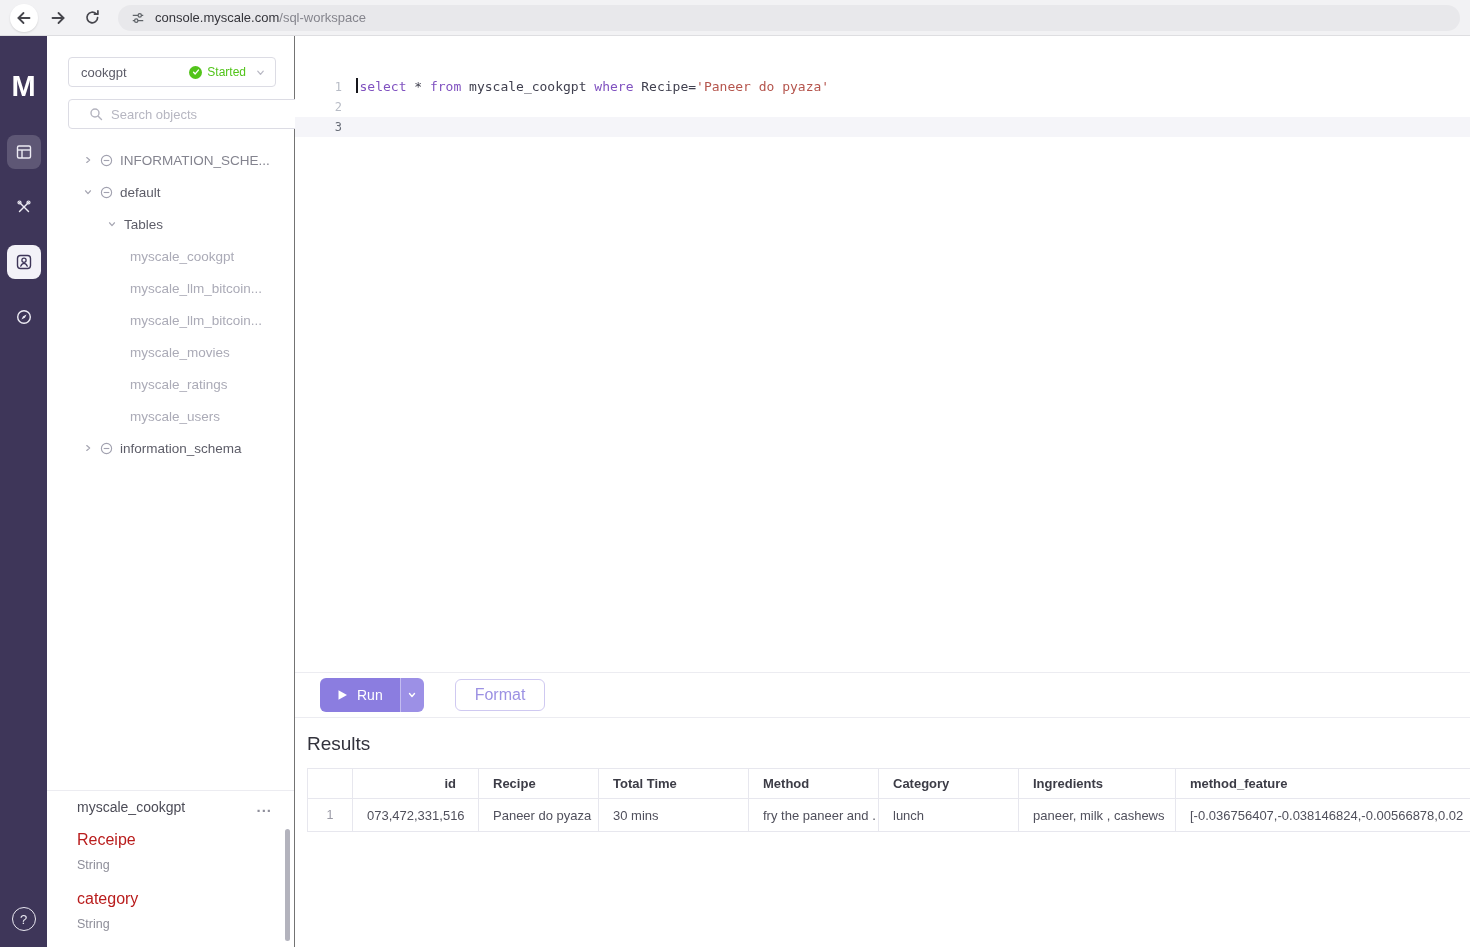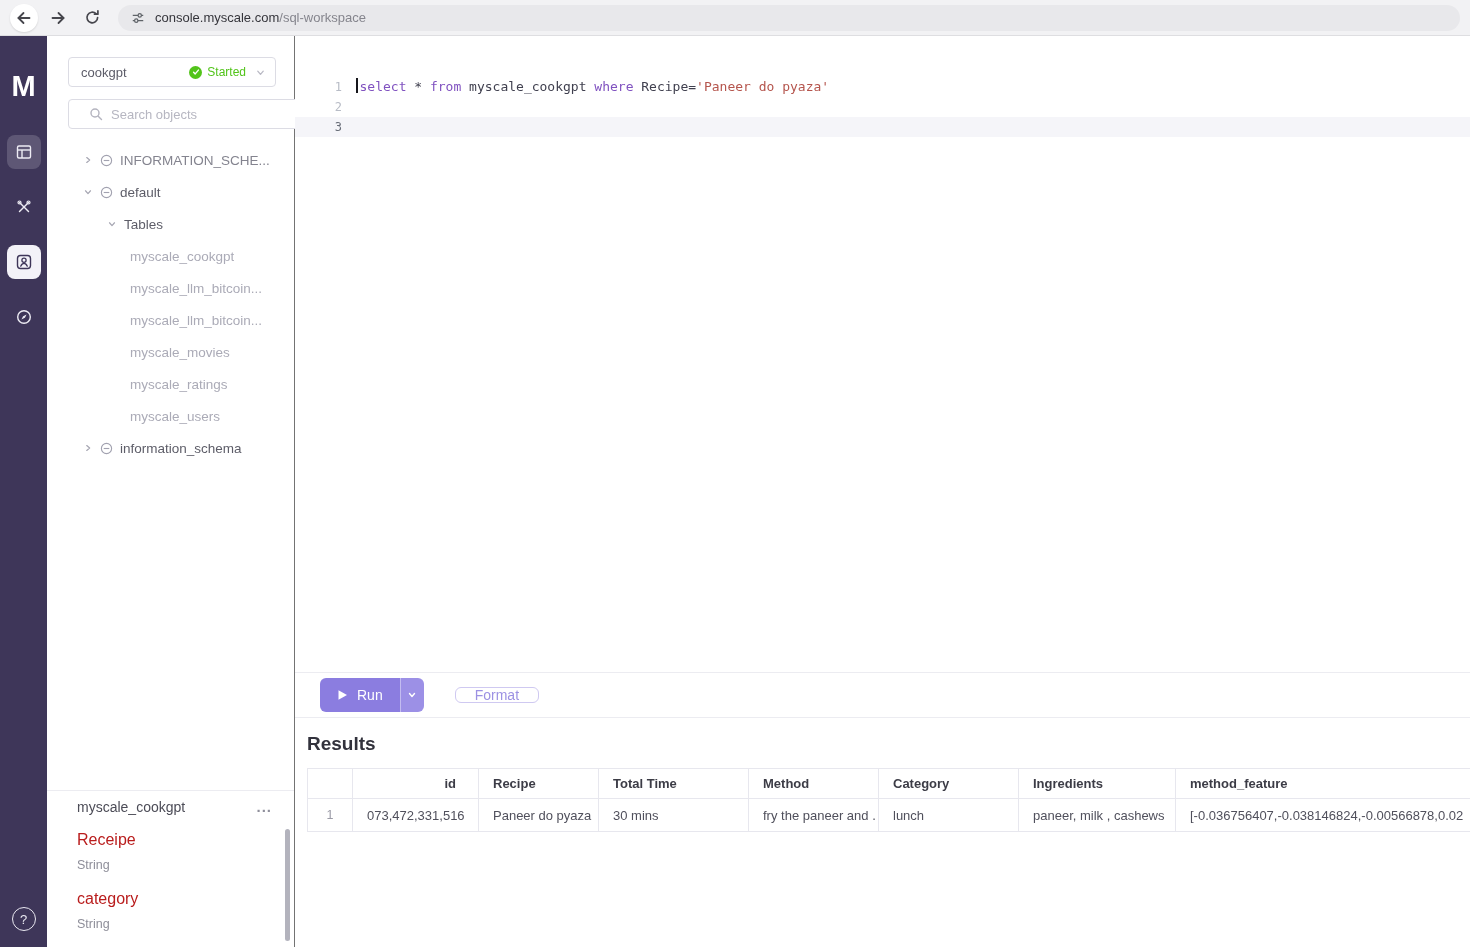--- a/index.html
+++ b/index.html
@@ -71,24 +71,24 @@
   .code-line{position:absolute;left:61px;top:41px;font-family:"DejaVu Sans Mono",monospace;font-size:13px;line-height:20px;white-space:pre}
   .caret{display:inline-block;width:1.5px;height:15px;background:#17171c;vertical-align:-2px;margin-right:2px}
   .tok-kw{color:var(--kw,#8052c0)}
   .tok-pl{color:#40404f}
   .tok-str{color:var(--str,#b5554d)}
 
   .toolbar{position:absolute;top:637px;left:0;right:0;height:45px;border-bottom:1px solid #ececf1;display:flex;align-items:center;padding-left:25px}
   .run-btn{display:flex;height:34px;border-radius:6px;overflow:hidden;cursor:pointer}
   .run-main{background:var(--accent,#8b7de0);color:#fff;display:flex;align-items:center;gap:9px;padding:0 17px;font-size:14px}
   .run-arrow{background:#9c90e6;width:24px;display:flex;align-items:center;justify-content:center;border-left:1px solid rgba(255,255,255,.4);color:#fff}
-  .format-btn{height:16px;margin-left:31px;padding:0 19px;border:1px solid #cfc9f1;border-radius:6px;background:#fff;color:#9c91e3;font-size:14px;display:flex;align-items:center;cursor:pointer}
+  .format-btn{height:32px;margin-left:31px;padding:0 19px;border:1px solid #cfc9f1;border-radius:6px;background:#fff;color:#9c91e3;font-size:16px;display:flex;align-items:center;cursor:pointer}
 
   .results{position:absolute;top:683px;left:0;right:0;bottom:0;padding:13px 0 0 12px}
-  .results-title{font-size:19px;font-weight:700;color:#32323c;line-height:24px}
+  .results-title{font-size:19px;font-weight:400;color:#32323c;line-height:24px}
   .table-wrap{margin-top:12px;overflow:hidden}
   table.grid{border-collapse:collapse;table-layout:fixed;width:1408px}
   .grid th,.grid td{border:1px solid #e7e7ee;padding:0 14px;font-size:13px;white-space:nowrap;overflow:hidden}
   .grid th{height:30px;font-weight:700;color:#3c3c46;text-align:left}
   .grid td{height:33px;color:#50505c}
   td.c-num{text-align:center;color:#9b9ba6;padding:0 6px;font-size:12.5px}
   th.c-id,td.c-id{text-align:right;padding-right:22px}
 </style>
 </head>
 <body>

